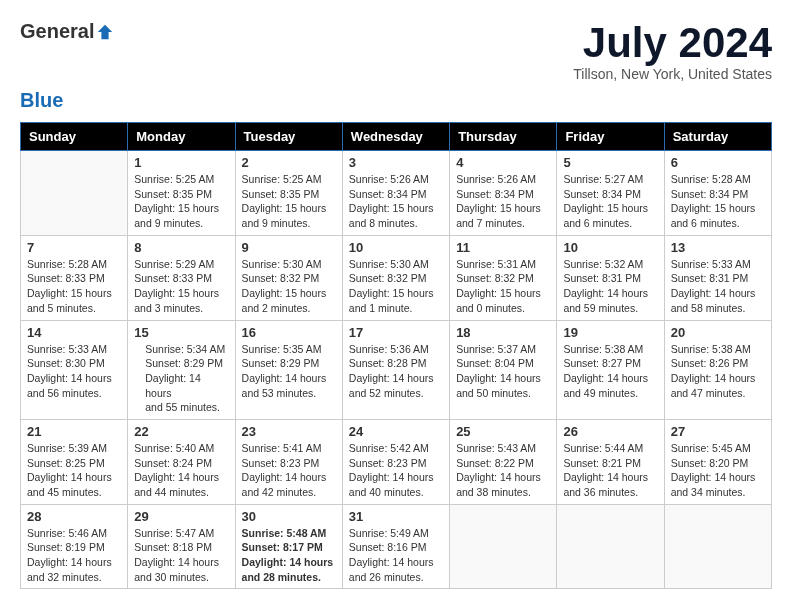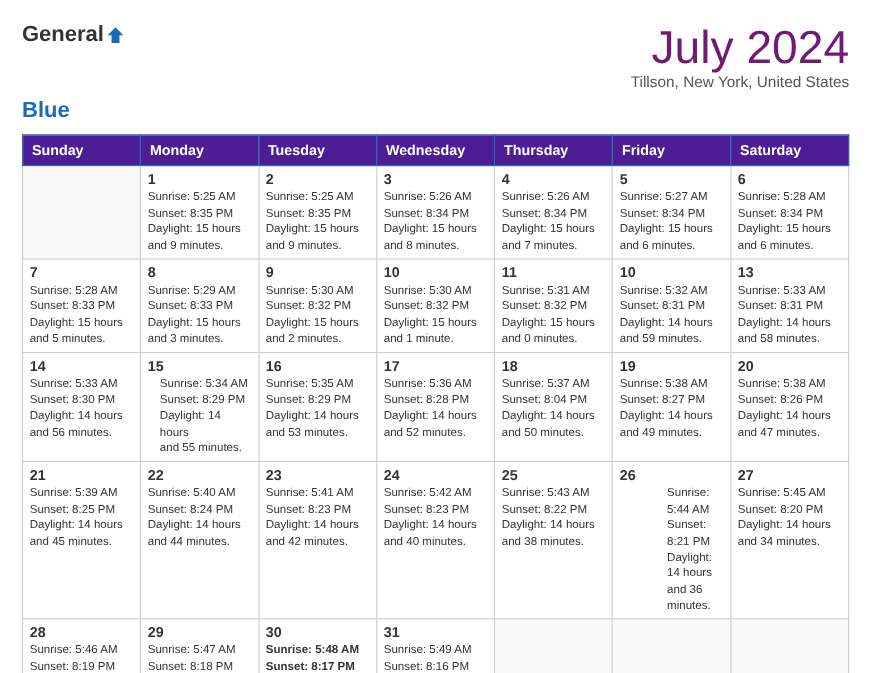--- a/index.html
+++ b/index.html
@@ -39,34 +39,34 @@
     .logo-icon {
       width: 18px;
       height: 18px;
       margin-left: 2px;
     }
     .title-section {
       text-align: right;
     }
     .month-title {
       font-size: 42px;
-      font-weight: normal;
-      color: #701a75;
+      font-weight: bold;
+      color: #0f172a;
       line-height: 1.1;
     }
     .location {
       font-size: 14px;
       color: #555;
     }
     .calendar {
       width: 100%;
       border-collapse: collapse;
     }
     .calendar th {
-      background-color: #4c1d95;
+      background-color: #000000;
       color: white;
       text-align: left;
       padding: 6px 8px;
       font-size: 13px;
       font-weight: bold;
       border: 1px solid #2b6cb0;
       margin-top: 36px;
     }
     .calendar td {
       border: 1px solid #ccc;
@@ -302,21 +302,21 @@
         </td>
         <td>
           <span class="day-number">25</span>
           <div class="day-info" style="white-space: pre-line;">Sunrise: 5:43 AM
 Sunset: 8:22 PM
 Daylight: 14 hours
 and 38 minutes.</div>
         </td>
         <td>
           <span class="day-number">26</span>
-          <div class="day-info" style="white-space: pre-line; margin-left: 43px;">Sunrise: 5:44 AM
+          <div class="day-info" style="white-space: pre-line;">Sunrise: 5:44 AM
 Sunset: 8:21 PM
 Daylight: 14 hours
 and 36 minutes.</div>
         </td>
         <td>
           <span class="day-number">27</span>
           <div class="day-info" style="white-space: pre-line;">Sunrise: 5:45 AM
 Sunset: 8:20 PM
 Daylight: 14 hours
 and 34 minutes.</div>

